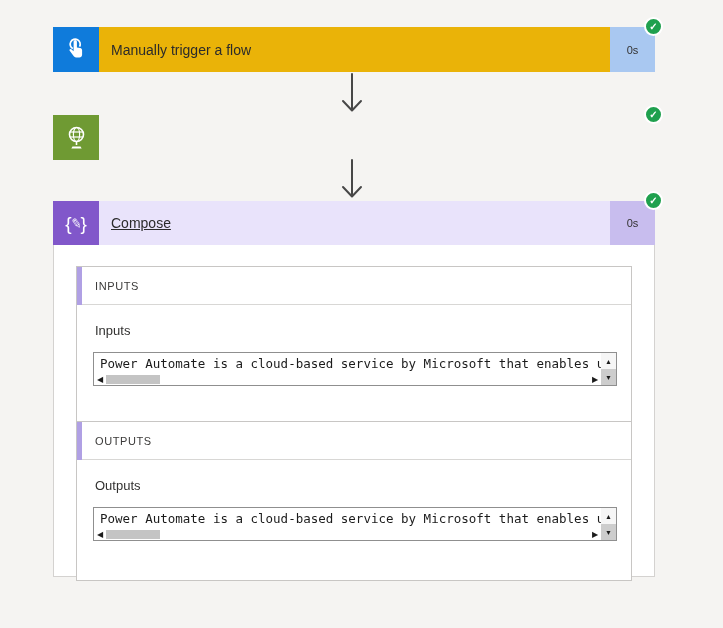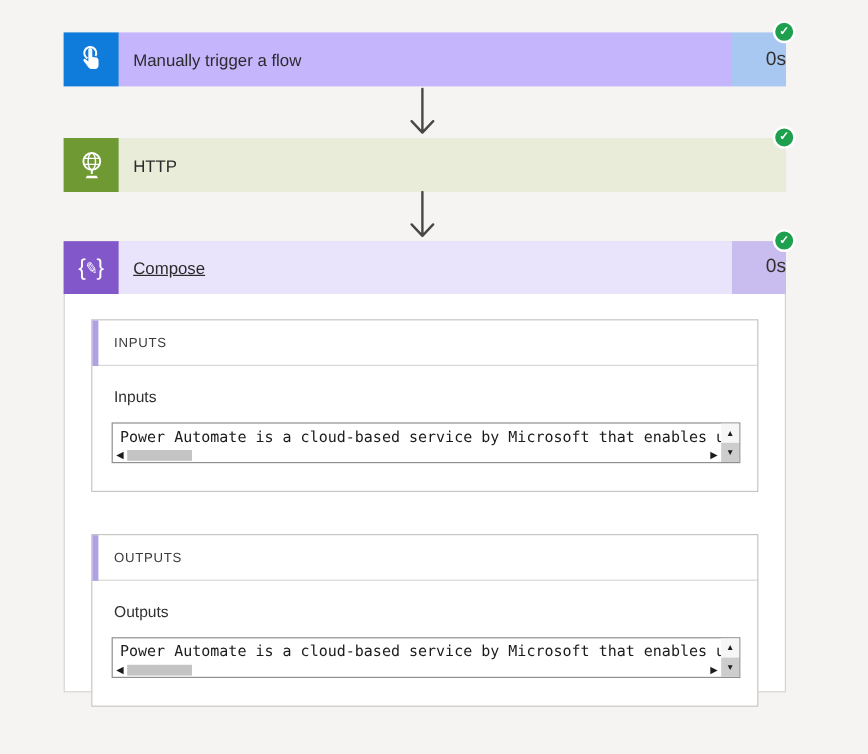--- a/index.html
+++ b/index.html
@@ -21,26 +21,26 @@
     display: flex; align-items: center; justify-content: center;
     color: #fff;
   }
   .step-bar {
     flex: 1; display: flex; align-items: center;
     padding-left: 12px;
     font-size: 14px; color: #2b2b2b;
   }
   .step-duration {
     width: 45px; flex: 0 0 45px;
-    display: flex; align-items: center; justify-content: flex-end;
-    font-size: 16px; color: #323130;
+    display: flex; align-items: center; justify-content: center;
+    font-size: 11px; color: #323130;
   }
   .step1 { top: 27px; }
   .step1 .step-icon { background: #0f7bdb; }
-  .step1 .step-bar { background: #c4b5fd; }
+  .step1 .step-bar { background: #eab308; }
   .step1 .step-duration { background: #a9c8f1; }
 
   .step2 { top: 115px; }
   .step2 .step-icon { background: #6f9a33; }
   .step2 .step-bar { background: #e9ecd9; }
   .step2 .step-duration { background: #c6d0a1; }
 
   .step3 { top: 0; left: 0; width: 602px; }
   .step3 .step-icon { background: #8157ca; }
   .step3 .step-bar { background: #e9e3fb; text-decoration: underline; }
@@ -59,25 +59,25 @@
   .connector { position: absolute; left: 341px; width: 22px; height: 40px; }
 
   
   .compose-card {
     position: absolute; left: 53px; top: 201px; width: 602px; height: 376px;
     background: #fff; border: 1px solid #d4d2d0;
   }
   .compose-card .step3 { height: 44px; margin: -1px 0 0 -1px; }
 
   .section-box {
-    position: absolute; left: 22px; width: 556px; height: 144px;
+    position: absolute; left: 22px; width: 556px; height: 160px;
     background: #fff; border: 1px solid #c8c6c4;
   }
   .section-inputs  { top: 64px; }
-  .section-outputs { top: 219px; margin-top: 24px; }
+  .section-outputs { top: 219px; }
   .section-header {
     position: relative; height: 38px;
     border-bottom: 1px solid #d8d7d5;
     display: flex; align-items: center;
   }
   .section-accent {
     position: absolute; left: 0; top: 0; width: 5px; height: 38px;
     background: #b0a0e4;
   }
   .section-title {
@@ -155,23 +155,20 @@
     <div class="step-icon">
       <svg width="27" height="27" viewBox="0 0 27 27">
         <circle cx="13.5" cy="10.5" r="7" fill="none" stroke="#fff" stroke-width="1.6"></circle>
         <ellipse cx="13.5" cy="10.5" rx="3.1" ry="7" fill="none" stroke="#fff" stroke-width="1.2"></ellipse>
         <line x1="6.8" y1="8" x2="20.2" y2="8" stroke="#fff" stroke-width="1.2"></line>
         <line x1="6.8" y1="13" x2="20.2" y2="13" stroke="#fff" stroke-width="1.2"></line>
         <line x1="13.5" y1="17.5" x2="13.5" y2="21" stroke="#fff" stroke-width="1.6"></line>
         <path d="M9.5 22.5 h8 l1.2 2 h-10.4 z" fill="#fff"></path>
       </svg>
     </div>
-    <div class="step-bar">
-      <span>HTTP</span>
-    </div>
     <div class="badge">✓</div>
   </div>
 
   <svg class="connector" style="top:159px;" viewBox="0 0 22 40">
     <path d="M11 1 V36 M2 28 L11 37.5 L20 28" fill="none" stroke="#474747" stroke-width="2" stroke-linecap="round" stroke-linejoin="round"></path>
   </svg>
 
   <div class="compose-card">
 
     <div class="step step3">

